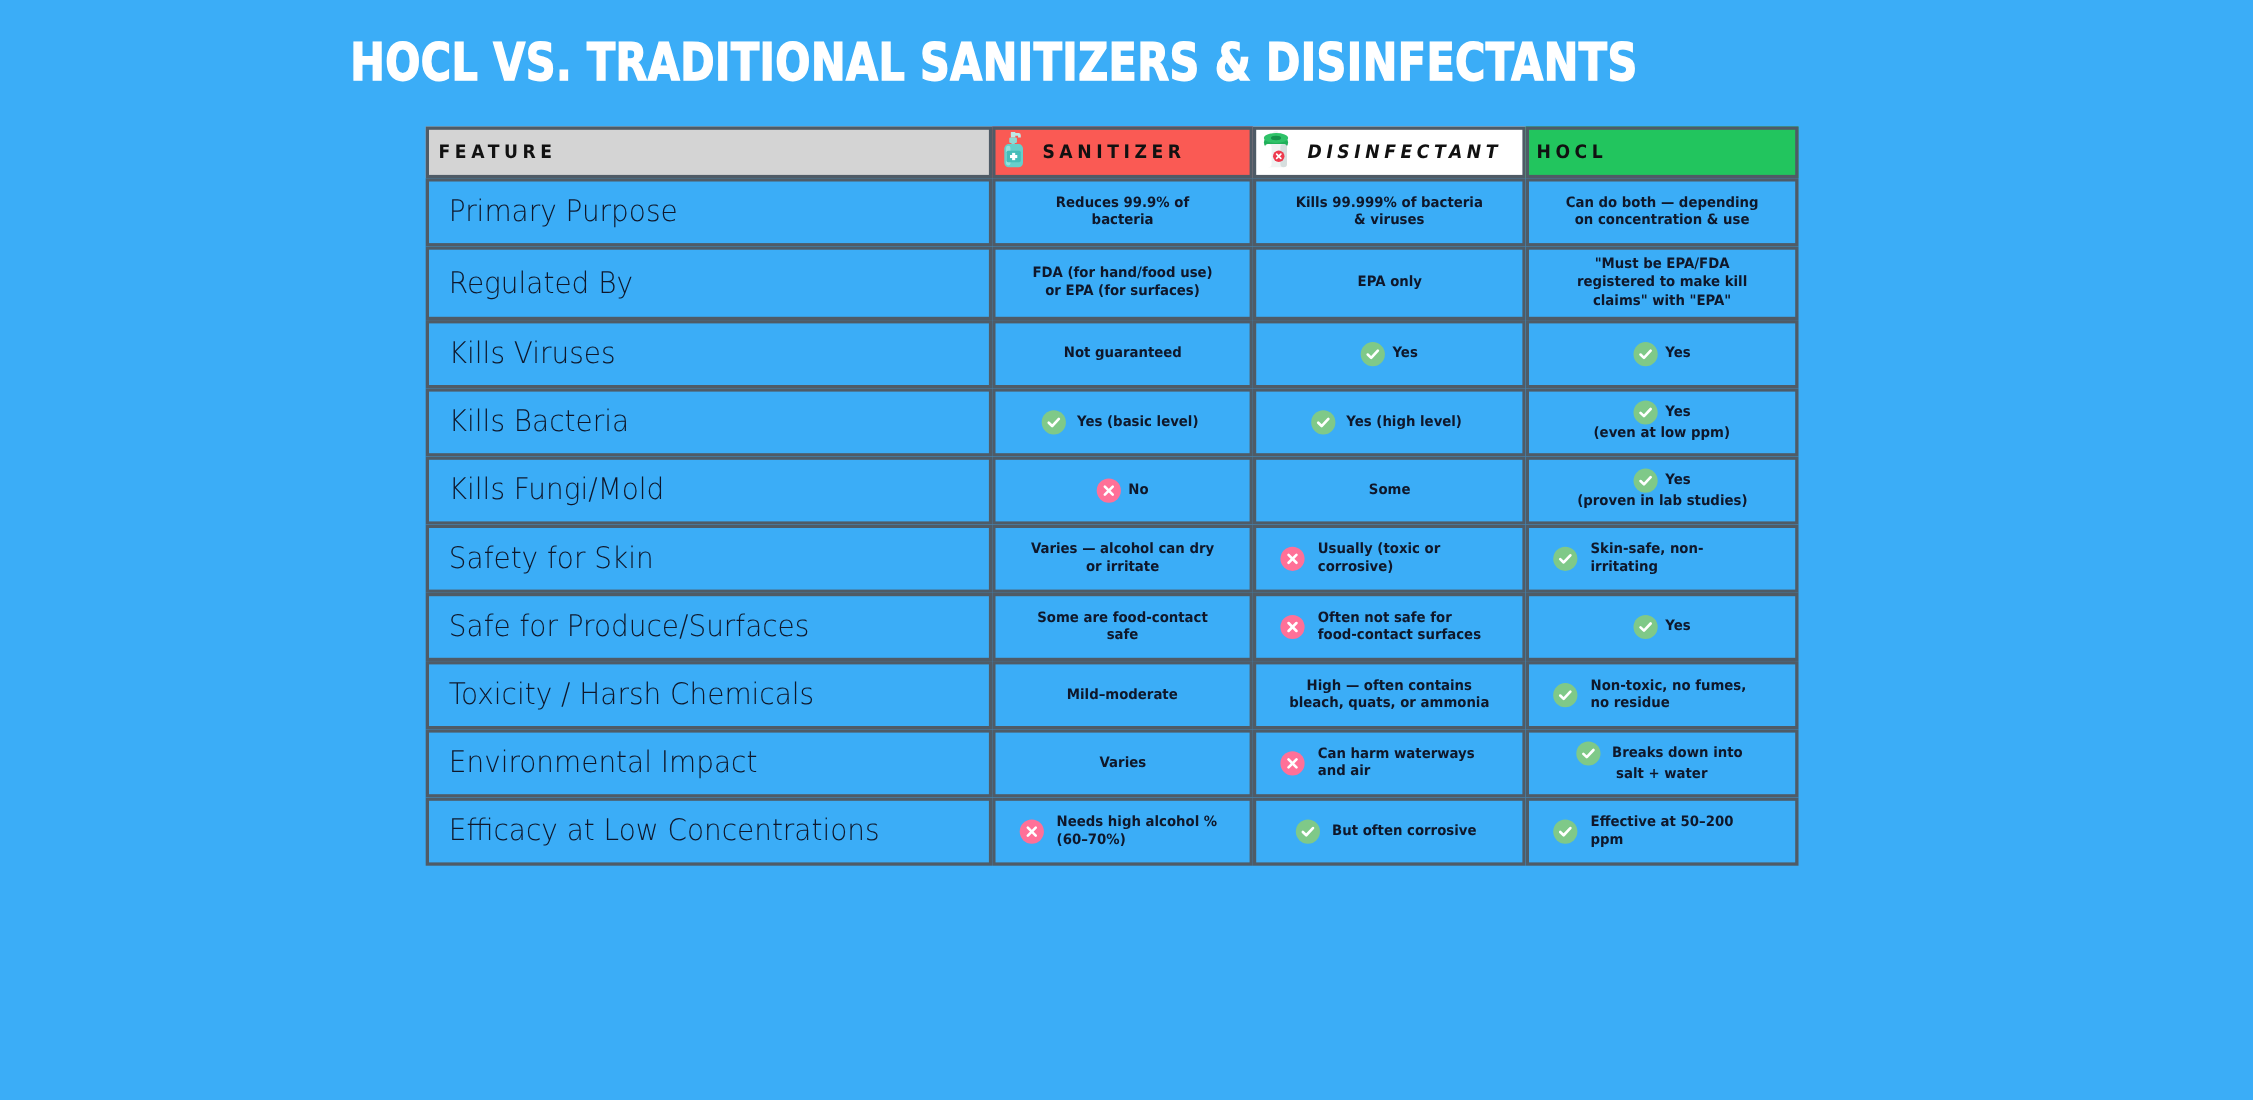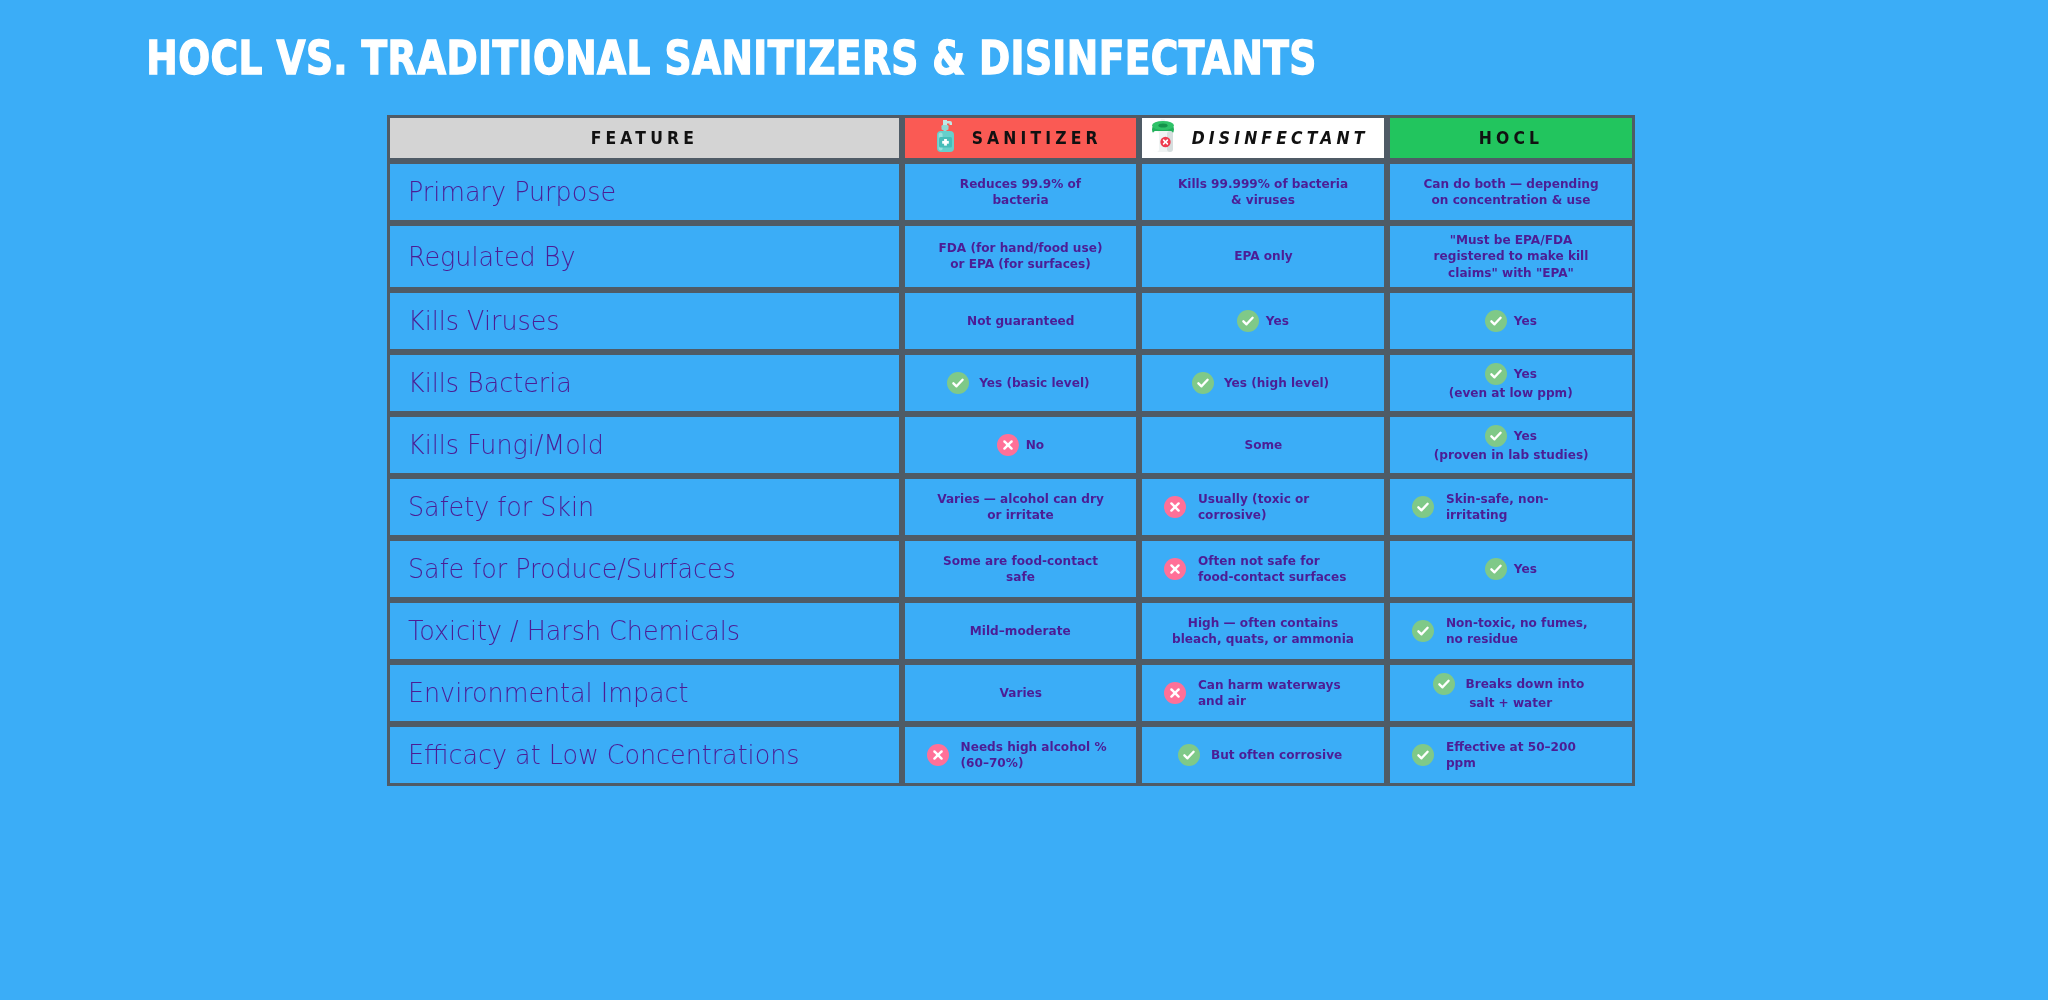--- a/index.html
+++ b/index.html
@@ -21,20 +21,21 @@
     height: 1000px;
     background: #3BADF7;
   }
 
   
   .title-wrap {
     position: absolute;
     top: 34px;
     left: 0;
     width: 1808px;
+    text-align: center;
   }
 
   .title {
     display: inline-block;
     color: #FFFFFF;
     font-family: "DejaVu Sans", sans-serif;
     font-weight: 700;
     font-size: 47px;
     letter-spacing: 0.5px;
     line-height: 1;
@@ -79,31 +80,30 @@
     white-space: nowrap;
   }
   thead th.h-feature { background: #D4D4D4; }
   thead th.h-san     { background: #FA5A54; margin-top: 46px; }
   thead th.h-dis     { background: #FFFFFF; font-style: italic; }
   thead th.h-hocl    { background: #22c55e; }
 
   .hdr-inner {
     display: flex;
     align-items: center;
-    justify-content: center;
     gap: 7px;
   }
   .hdr-inner .lbl { transform: scaleX(0.92); display:inline-block; }
 
   
   tbody td {
     border: 3px solid #4F5B66;
     background: #3BADF7;
     vertical-align: middle;
-    color: #4c1d95;
+    color: #0f172a;
     padding: 6px 22px;
   }
 
   td.feature-cell {
     font-family: "DejaVu Sans", sans-serif;
     font-weight: 300;
     font-size: 27px;
     letter-spacing: 0px;
     padding-left: 18px;
     text-align: left;

